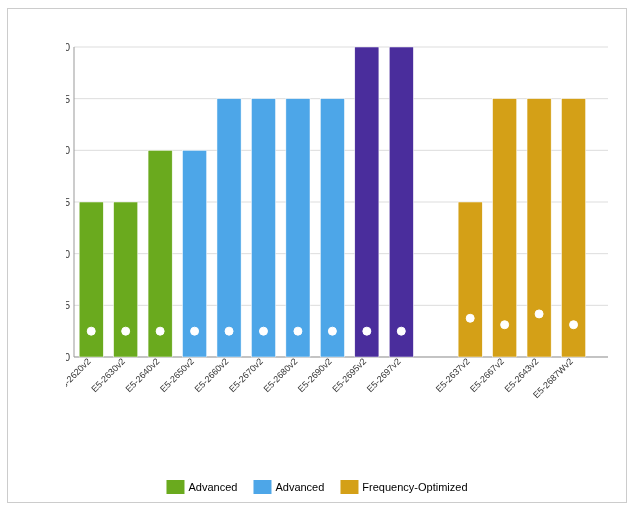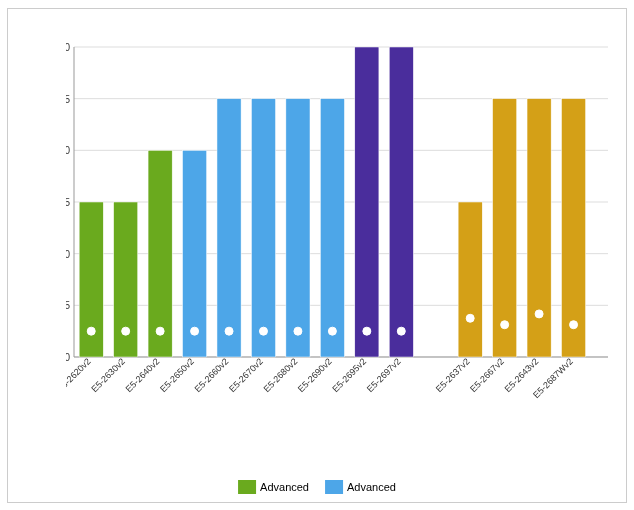--- a/index.html
+++ b/index.html
@@ -132,14 +132,18 @@
     </svg>
   <div class="legend" id="legend-container">
       <div class="legend-item">
         <span class="legend-color" style="background: rgb(106, 170, 30);"></span>
         <span>Advanced</span>
       </div>
       <div class="legend-item">
         <span class="legend-color" style="background: rgb(77, 166, 232);"></span>
         <span>Advanced</span>
       </div>
+      <div class="legend-item">
+        <span class="legend-color" style="background: rgb(212, 160, 23);"></span>
+        <span>Frequency-Optimized</span>
+      </div>
     </div>
 </div>
 
 </body></html>

